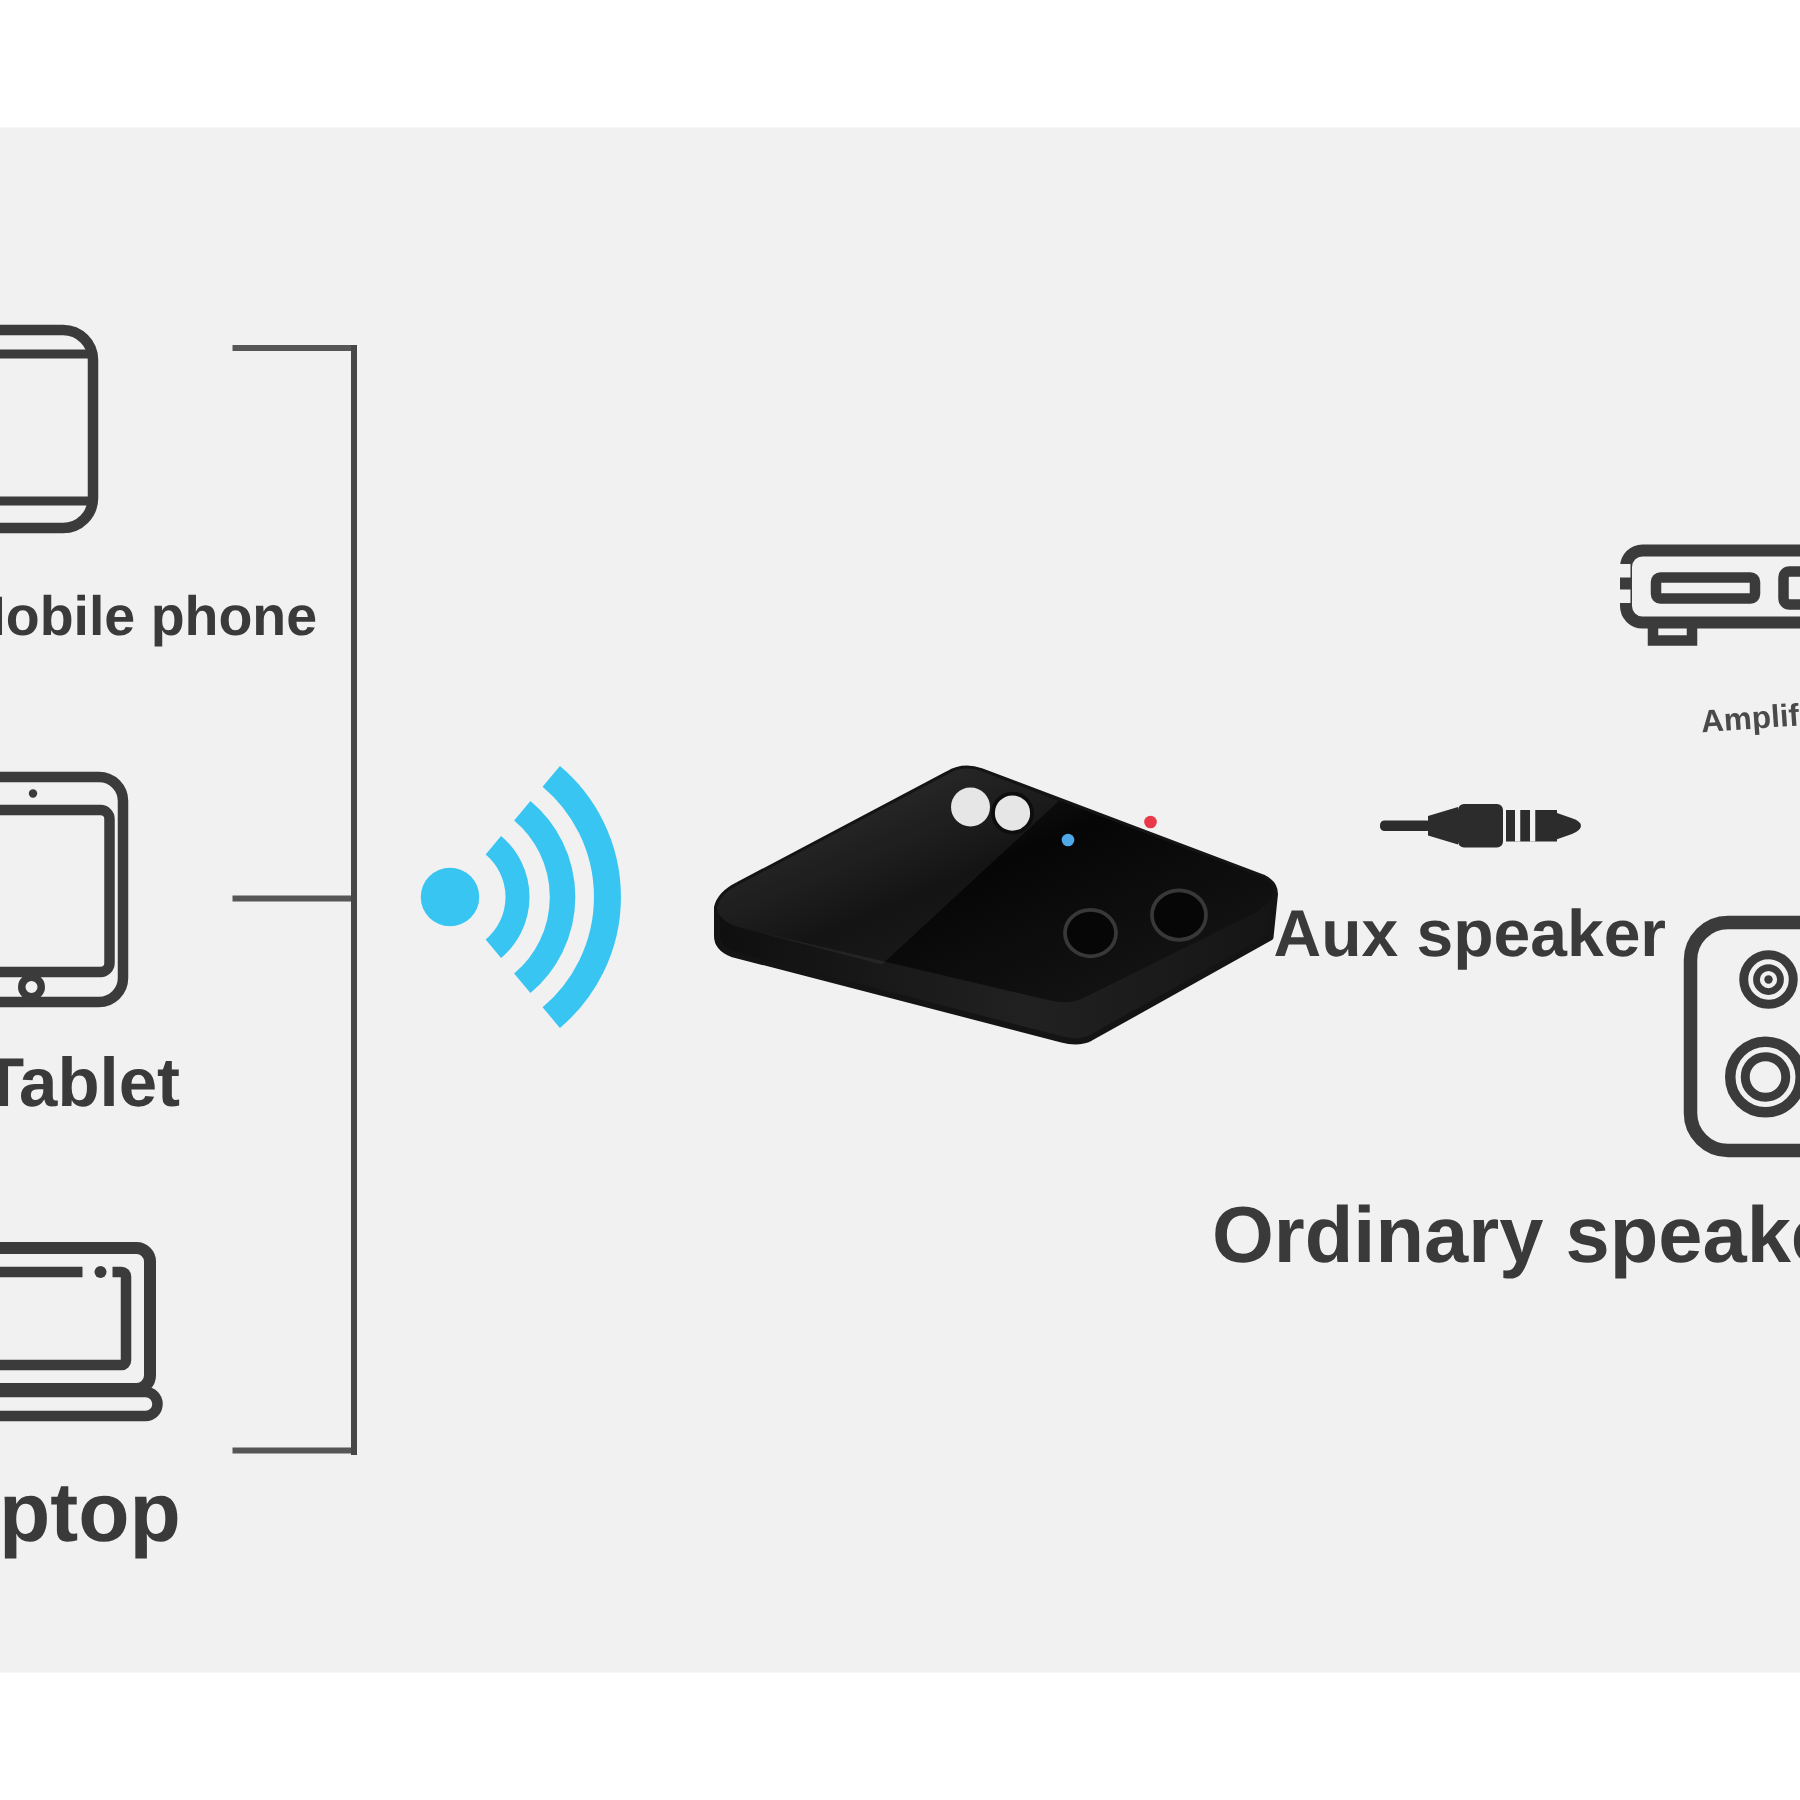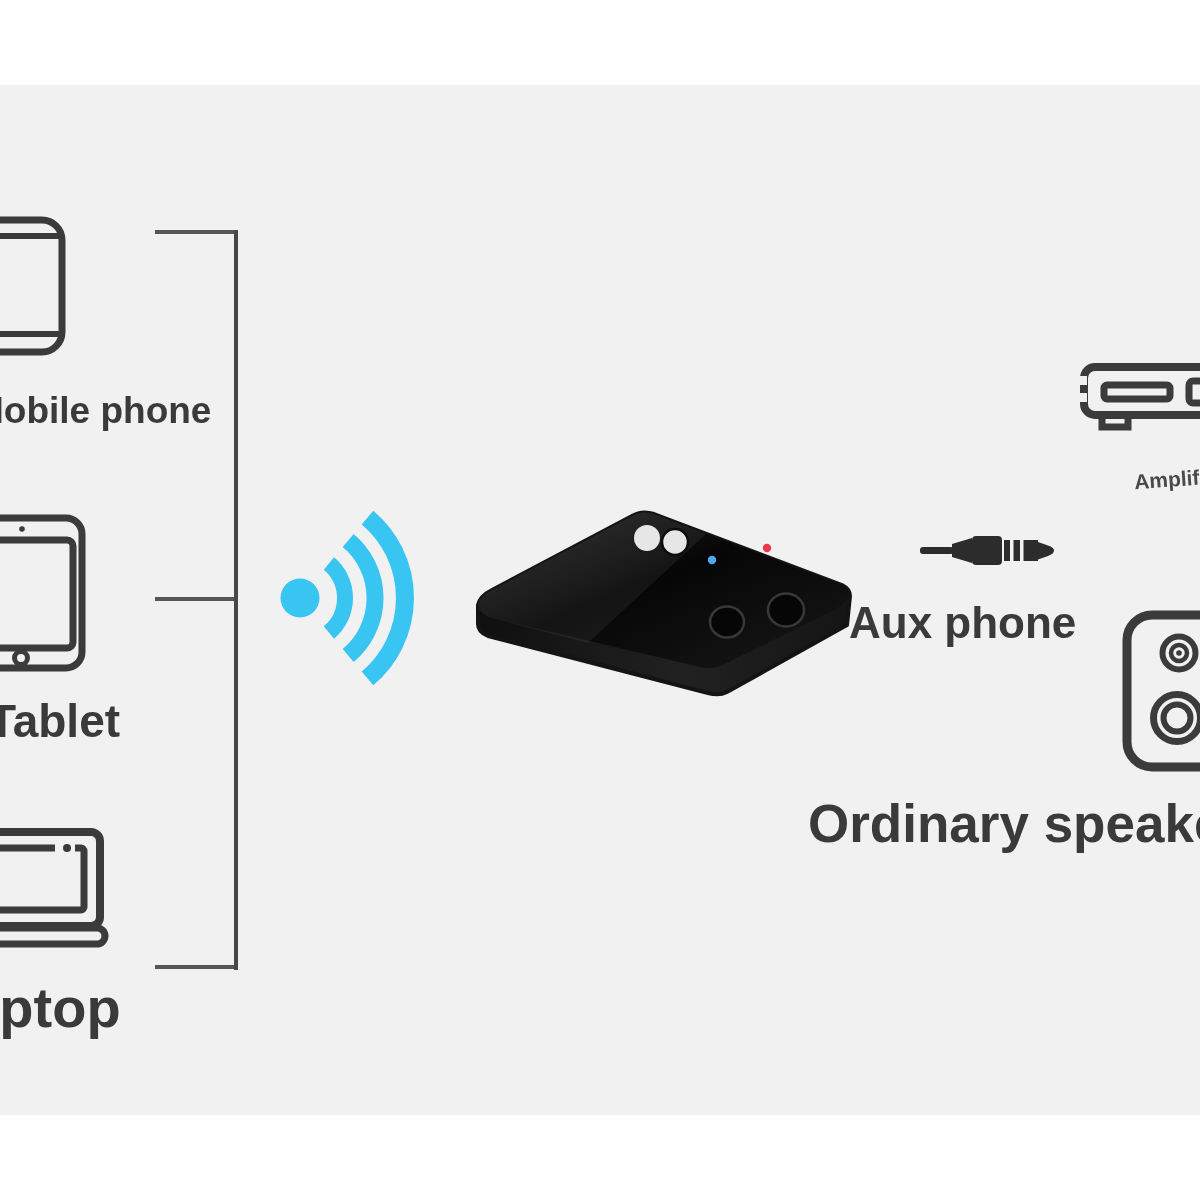--- a/index.html
+++ b/index.html
@@ -108,21 +108,21 @@
         <rect x="52" y="3" width="30" height="29" rx="4"></rect>
         <rect x="84" y="7" width="34" height="21"></rect>
         <path d="M118,9 L128,12.5 Q134,14.5 134,17.5 Q134,20.5 128,23 L118,26.5 Z"></path>
       </g>
       <g fill="var(--panel-bg,#f1f1f2)">
         <rect x="90" y="7" width="3.5" height="21"></rect>
         <rect x="100" y="7" width="3.5" height="21"></rect>
       </g>
     </svg>
   </div>
-  <div class="label lbl-aux">Aux phone</div>
+  <div class="label lbl-aux">Aux speaker</div>
 
   <div class="abs" style="left:1076px;top:360px">
     <svg width="210" height="78" viewBox="0 0 210 78">
       <g fill="none" stroke="var(--icon-stroke,#3b3b3b)">
         <rect x="8" y="7" width="196" height="48" rx="11" stroke-width="8"></rect>
         <rect x="28" y="25" width="66" height="14" rx="3" stroke-width="7"></rect>
         <rect x="113" y="21" width="48" height="22" rx="4" stroke-width="7"></rect>
         <rect x="26" y="55" width="26" height="12" stroke-width="7"></rect>
       </g>
       <g fill="var(--panel-bg,#f1f1f2)">

